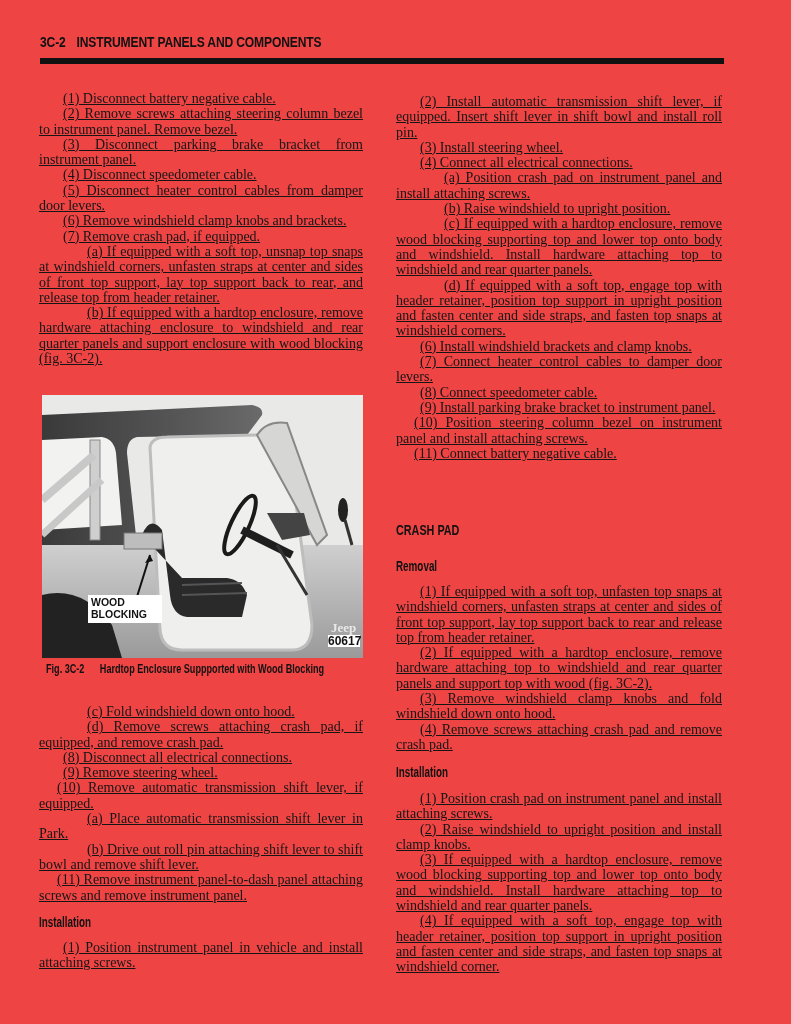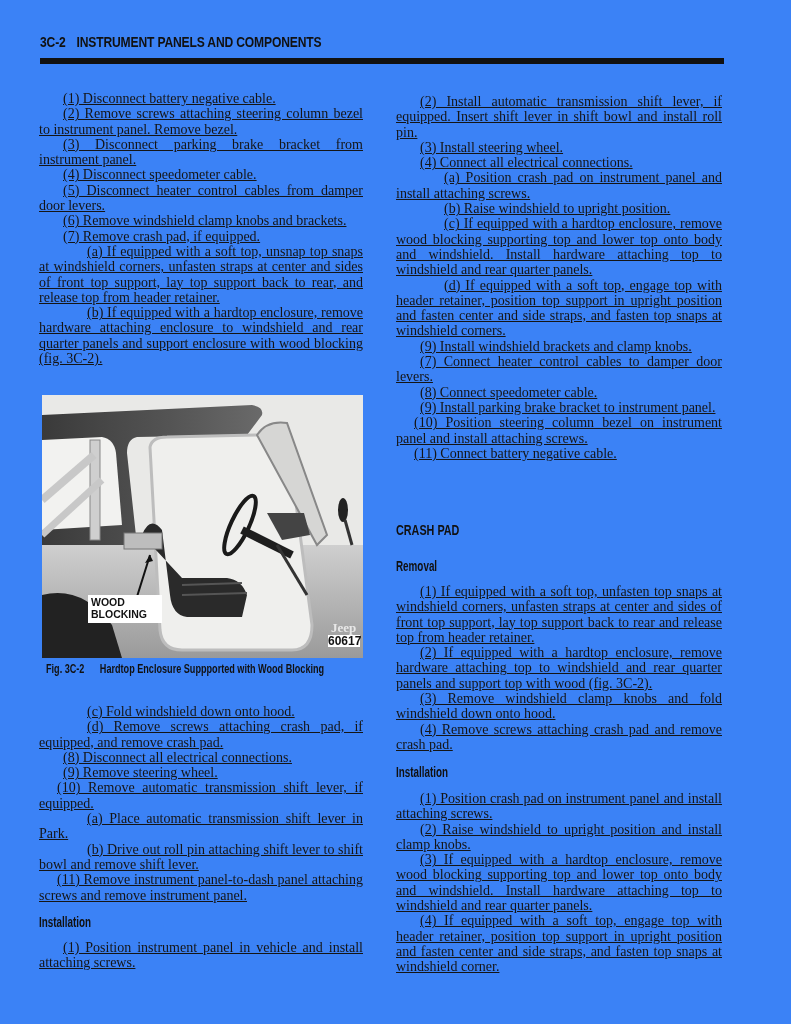--- a/index.html
+++ b/index.html
@@ -1,17 +1,17 @@
 <!DOCTYPE html>
 <html><head>
   <meta charset="utf-8">
   <style>
     html, body { margin: 0; padding: 0; background: #ffffff; }
     body { width: 791px; height: 1024px; position: relative; overflow: hidden; color: #141414; }
-    .page { position: absolute; left: 0; top: 0; width: 791px; height: 1024px; background: #3b82f6; }
+    .page { position: absolute; left: 0; top: 0; width: 791px; height: 1024px; background: #ef4444; }
 
     .running-head {
       position: absolute; left: 40px; top: 33px;
       font-family: "Liberation Sans", sans-serif; font-weight: bold;
       font-size: 15.5px; letter-spacing: -0.2px; transform: scaleX(0.78); transform-origin: left top;
       white-space: nowrap; color: #111;
     }
     .running-head .num { margin-right: 14px; }
     .head-rule { position: absolute; left: 40px; top: 58px; width: 684px; height: 6px; background: #111; }
 
@@ -147,21 +147,21 @@
   </div>
 
   <div class="col col-right">
     <p class="i1">(2) Install automatic transmission shift lever, if equipped. Insert shift lever in shift bowl and install roll pin.</p>
     <p class="i1 tight">(3) Install steering wheel.</p>
     <p class="i1 tight">(4) Connect all electrical connections.</p>
     <p class="i2">(a) Position crash pad on instrument panel and install attaching screws.</p>
     <p class="i2 tight">(b) Raise windshield to upright position.</p>
     <p class="i2">(c) If equipped with a hardtop enclosure, remove wood blocking supporting top and lower top onto body and windshield. Install hardware attaching top to windshield and rear quarter panels.</p>
     <p class="i2">(d) If equipped with a soft top, engage top with header retainer, position top support in upright position and fasten center and side straps, and fasten top snaps at windshield corners.</p>
-    <p class="i1 tight">(9) Install windshield brackets and clamp knobs.</p>
+    <p class="i1 tight">(6) Install windshield brackets and clamp knobs.</p>
     <p class="i1">(7) Connect heater control cables to damper door levers.</p>
     <p class="i1 tight">(8) Connect speedometer cable.</p>
     <p class="i1">(9) Install parking brake bracket to instrument panel.</p>
     <p class="i1b">(10) Position steering column bezel on instrument panel and install attaching screws.</p>
     <p class="i1b tight">(11) Connect battery negative cable.</p>
   </div>
 
   <div class="abs sec-head" style="left:396px; top:521px;">CRASH PAD</div>
   <div class="abs sub-head" style="left:396px; top:558px;">Removal</div>
 

